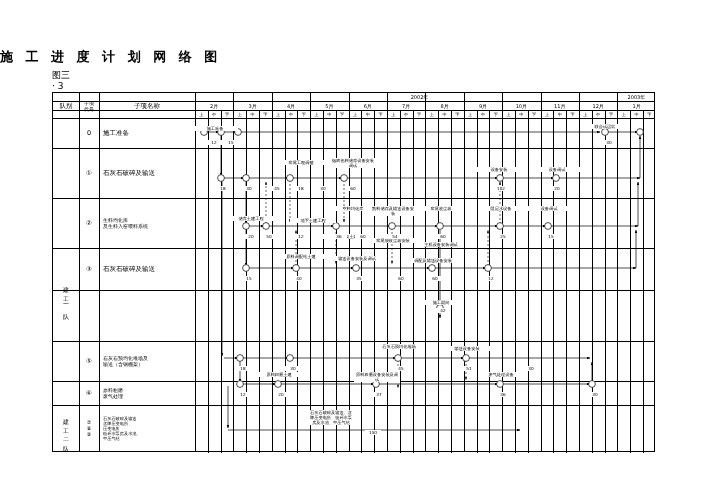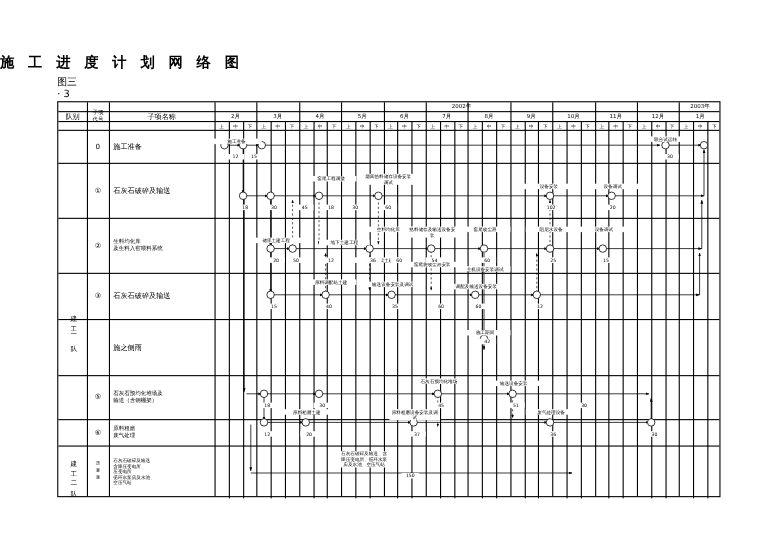--- a/index.html
+++ b/index.html
@@ -170,21 +170,20 @@
     <div class="cell" style="left:26px;top:55px;width:20px;height:50px">①</div>
     <div class="cell left" style="left:50px;top:55px;width:92px;height:50px">石灰石破碎及输送</div>
 
     <div class="cell" style="left:26px;top:105px;width:20px;height:50px">②</div>
     <div class="cell left tiny" style="left:50px;top:105px;width:92px;height:50px">生料均化库<br>及生料入窑喂料系统</div>
 
     <div class="cell" style="left:26px;top:155px;width:20px;height:42px">③</div>
     <div class="cell left" style="left:50px;top:155px;width:92px;height:42px">石灰石破碎及输送</div>
 
     <div class="cell" style="left:26px;top:197px;width:20px;height:51px"></div>
-    <div class="cell left" style="left:50px;top:197px;width:92px;height:51px">施之侧雨</div>
 
     <div class="cell" style="left:26px;top:248px;width:20px;height:40px">⑤</div>
     <div class="cell left tiny" style="left:50px;top:248px;width:92px;height:40px">石灰石预均化堆场及<br>输送（含钢棚架）</div>
 
     <div class="cell" style="left:26px;top:288px;width:20px;height:24px">⑥</div>
     <div class="cell left tiny" style="left:50px;top:288px;width:92px;height:24px">原料粗磨<br>废气处理</div>
 
     <div class="cell tiny" style="left:26px;top:312px;width:20px;height:46px">⑦<br>⑧<br>⑨</div>
     <div class="cell left xtiny" style="left:50px;top:312px;width:92px;height:46px">石灰石破碎及输送<br>含降压变电所、<br>压变电所<br>循环水泵房及水池、<br>空压气站</div>
 

